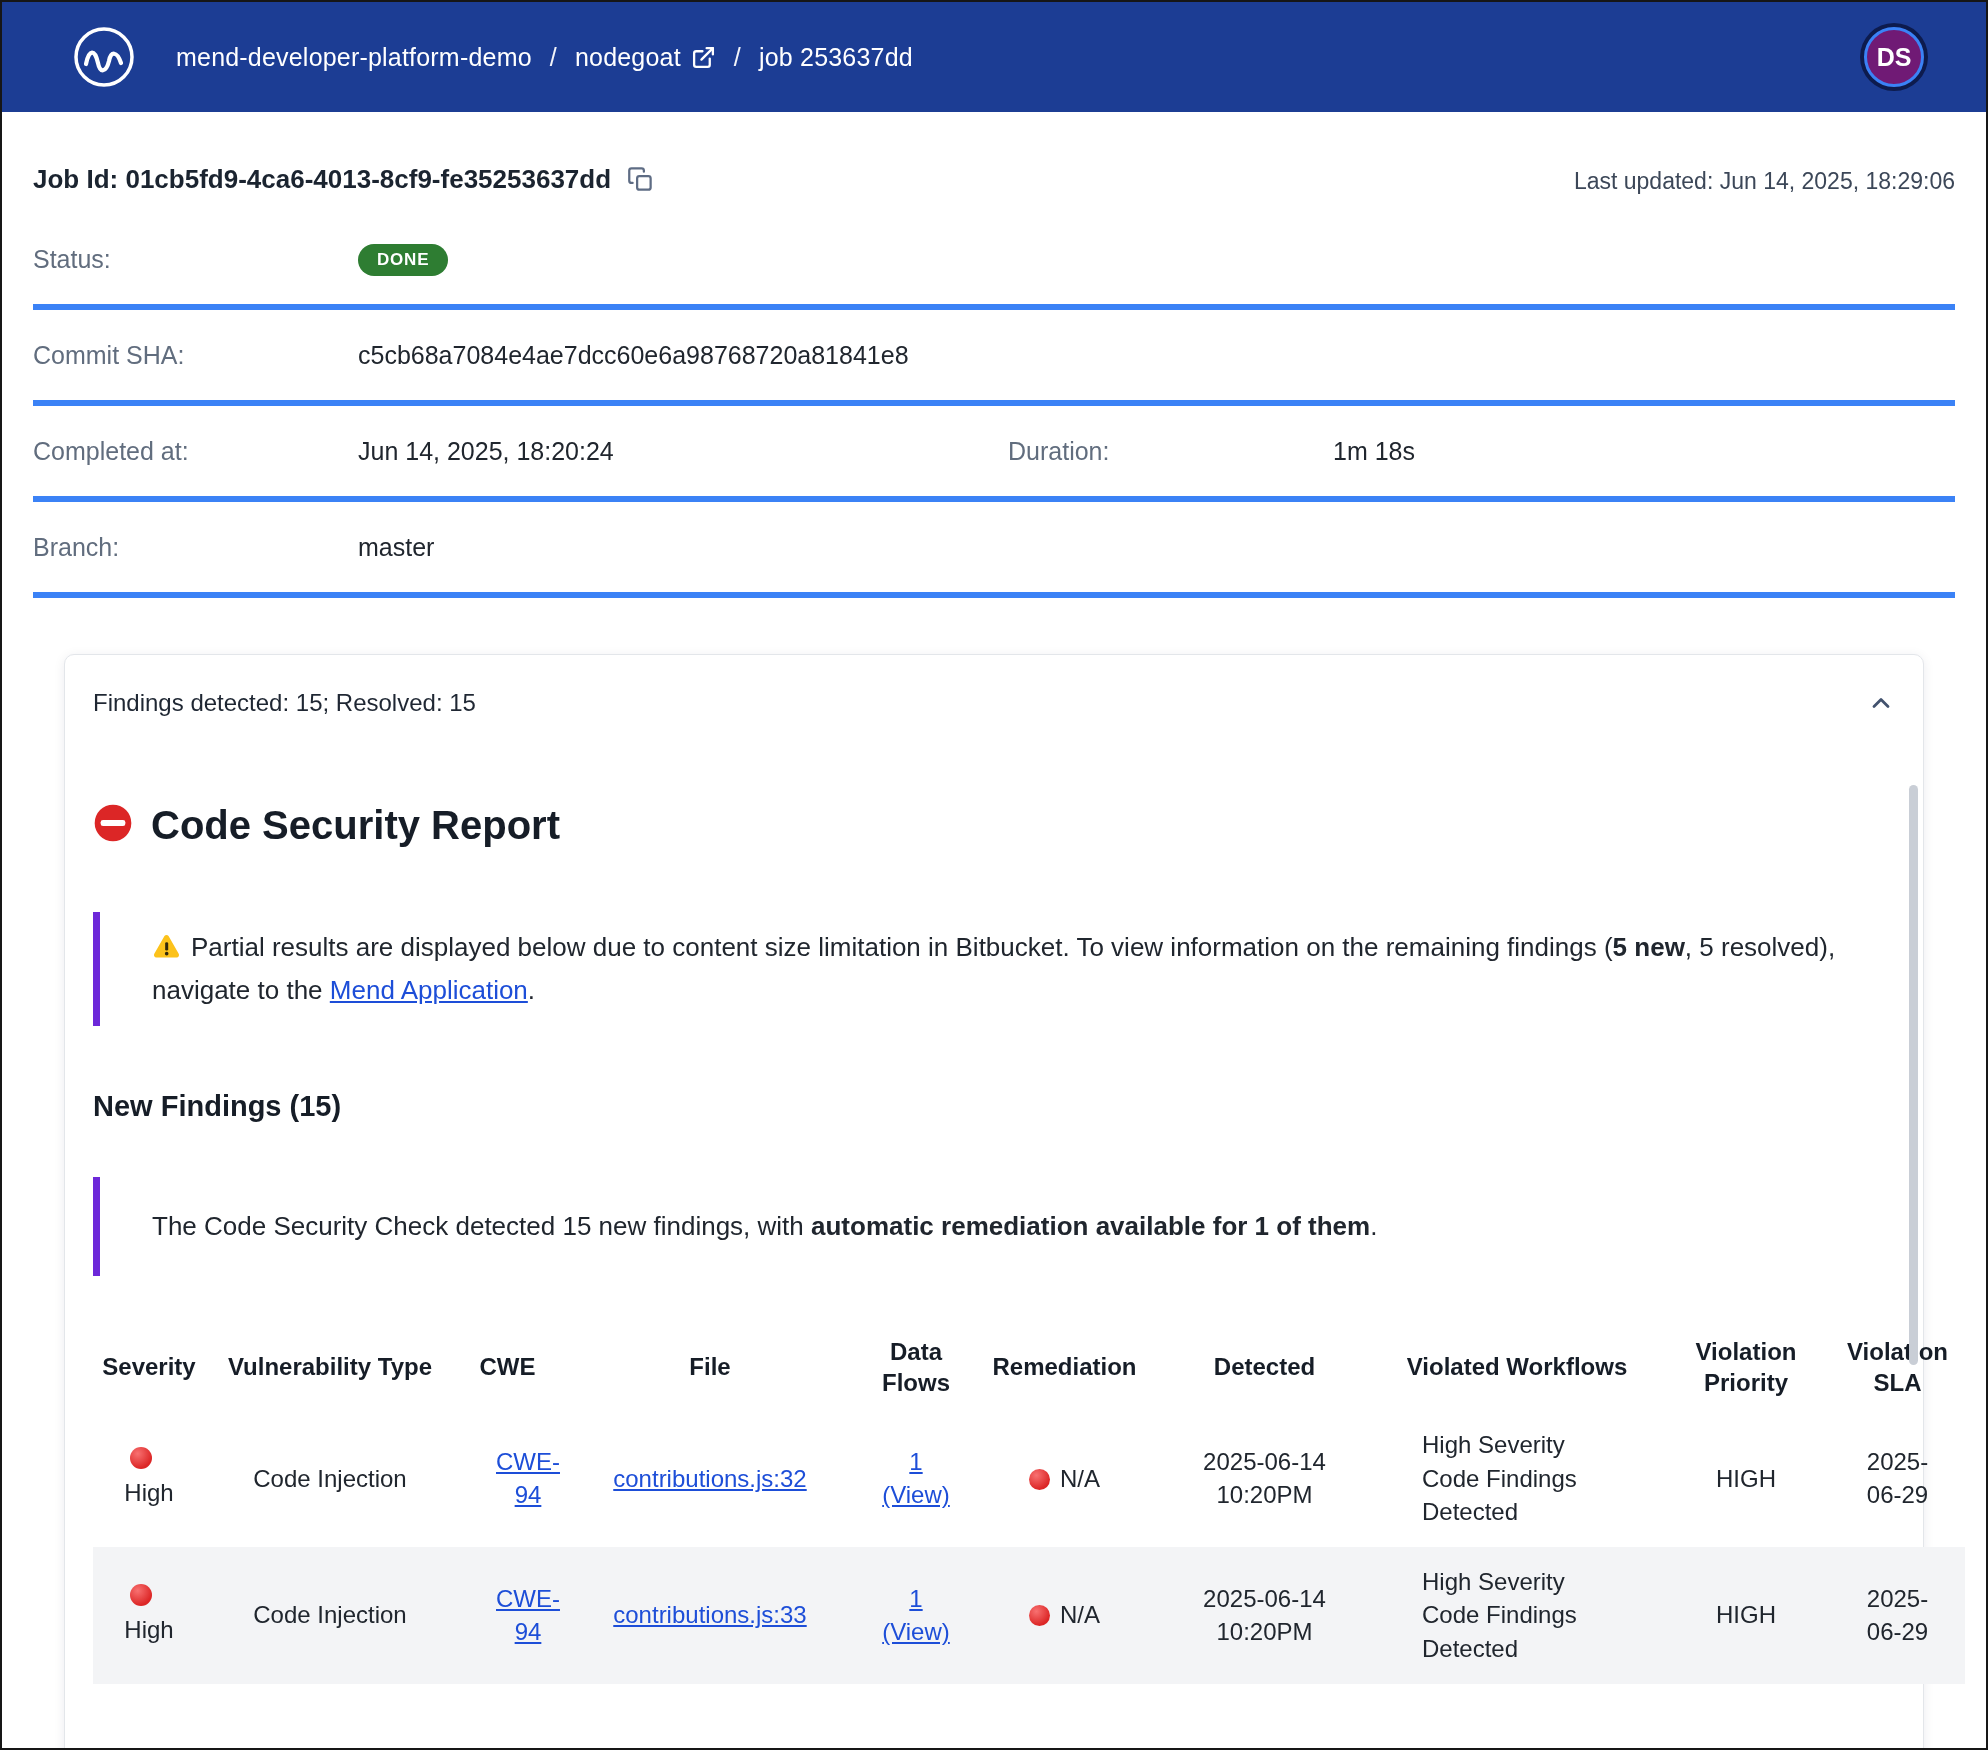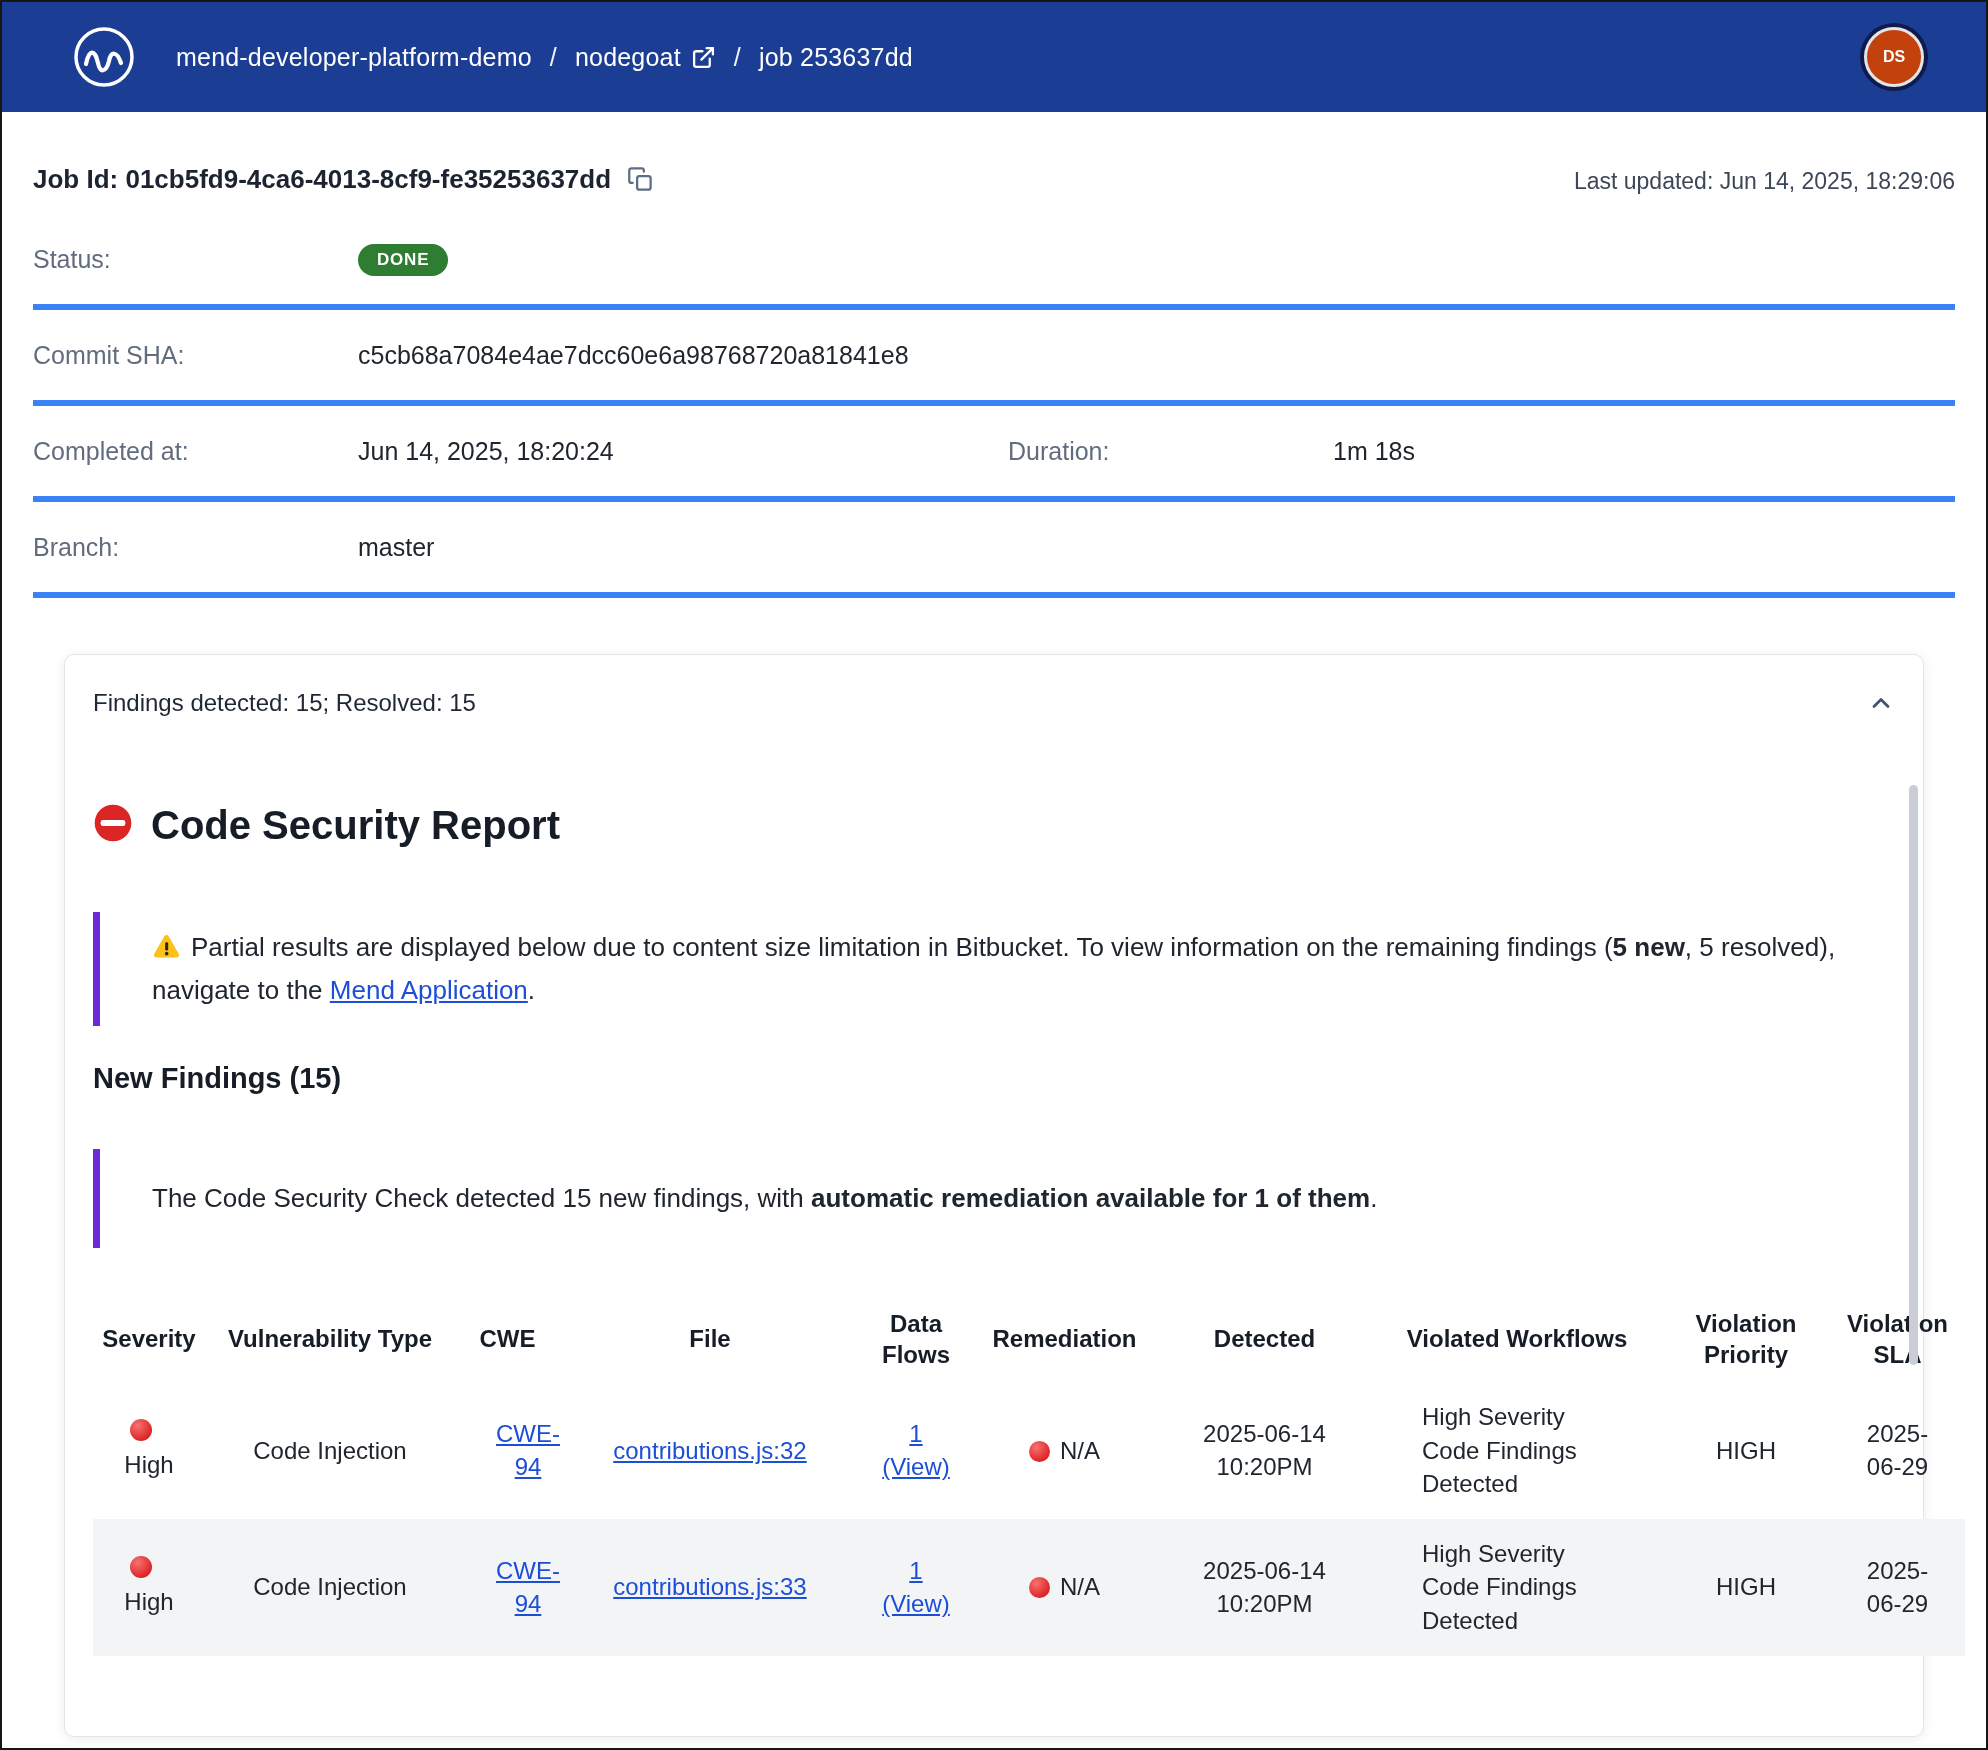--- a/index.html
+++ b/index.html
@@ -8,22 +8,22 @@
   .viewport { width:1988px; height:1750px; border:2px solid #161616; overflow:hidden; background:#fff; position:relative; }
 
   
   .navbar { height:110px; background:#1c3d94; display:flex; align-items:center; padding:0 62px 0 70px; color:#fff; }
   .logo { width:64px; height:64px; margin-right:40px; flex:0 0 auto; }
   .crumbs { display:flex; align-items:center; gap:18px; font-size:25px; letter-spacing:.2px; }
   .crumb { color:#fff; text-decoration:none; display:flex; align-items:center; gap:10px; }
   .crumb-sep { opacity:.95; }
   .ext-icon { width:25px; height:25px; display:inline-block; }
   .spacer { flex:1; }
-  .avatar { width:60px; height:60px; border-radius:50%; background:#c2410c; border:3px solid #e5e5e5; box-shadow:0 0 0 4px #0d1b4d;
-            display:flex; align-items:center; justify-content:center; font-size:16px; font-weight:700; color:#fff; cursor:pointer; }
+  .avatar { width:60px; height:60px; border-radius:50%; background:#701a75; border:3px solid #3b82f6; box-shadow:0 0 0 4px #0d1b4d;
+            display:flex; align-items:center; justify-content:center; font-size:25px; font-weight:700; color:#fff; cursor:pointer; }
 
   
   .content { padding:52px 31px 0; }
   .job-head { display:flex; justify-content:space-between; align-items:flex-start; height:40px; margin-bottom:10px; }
   .job-id { font-size:26px; font-weight:700; color:#1b2430; display:flex; align-items:center; gap:16px; }
   .copy-icon { width:27px; height:27px; cursor:pointer; flex:0 0 auto; }
   .last-updated { font-size:23px; color:#3c4758; padding-top:4px; }
   .field-row { display:grid; grid-template-columns:325px 650px 325px 1fr; align-items:center; height:96px; border-bottom:6px solid #3b82f6; font-size:25px; }
   .flabel { color:#616d7e; }
   .fvalue { color:#20262e; }
@@ -35,21 +35,21 @@
           position:relative; background:#fff; padding-bottom:80px; }
   .card-head { display:flex; justify-content:space-between; align-items:center; padding:34px 28px 0; font-size:24px; color:#1f2733; }
   .chevron-btn { width:28px; height:28px; cursor:pointer; }
   .card-body { padding:0 28px; }
   .report-title { display:flex; align-items:flex-start; gap:18px; margin-top:86px; font-size:40px; font-weight:700; color:#161d27; }
   .no-entry { width:40px; height:40px; flex:0 0 auto; }
   .quote { border-left:7px solid #6d28d9; padding:14px 40px 14px 52px; margin-top:64px; font-size:26px; line-height:1.65; color:#20262e; }
   .quote.single { padding-top:28px; padding-bottom:28px; margin-top:54px; }
   .quote a { color:#1d4ed8; text-decoration:underline; cursor:pointer; }
   .warn-icon { width:29px; height:29px; display:inline-block; vertical-align:-5px; margin-right:10px; }
-  .new-findings { margin-top:36px; font-size:29px; font-weight:700; color:#161d27; }
+  .new-findings { margin-top:64px; font-size:29px; font-weight:700; color:#161d27; }
 
   
   table { width:100%; border-collapse:collapse; table-layout:fixed; margin-top:48px; font-size:24px; color:#20262e; }
   th { font-weight:700; padding:12px 8px; text-align:center; vertical-align:middle; line-height:1.3; color:#161d27; }
   td { padding:18px 8px; text-align:center; vertical-align:middle; line-height:1.4; }
   tbody tr:nth-child(even) { background:#f3f4f6; }
   td a { color:#1d4ed8; text-decoration:underline; cursor:pointer; }
   .wrap-70  { display:inline-block; max-width:70px;margin-left:33px; }
   .wrap-80  { display:inline-block; max-width:80px; }
   .wrap-140 { display:inline-block; max-width:140px; }

